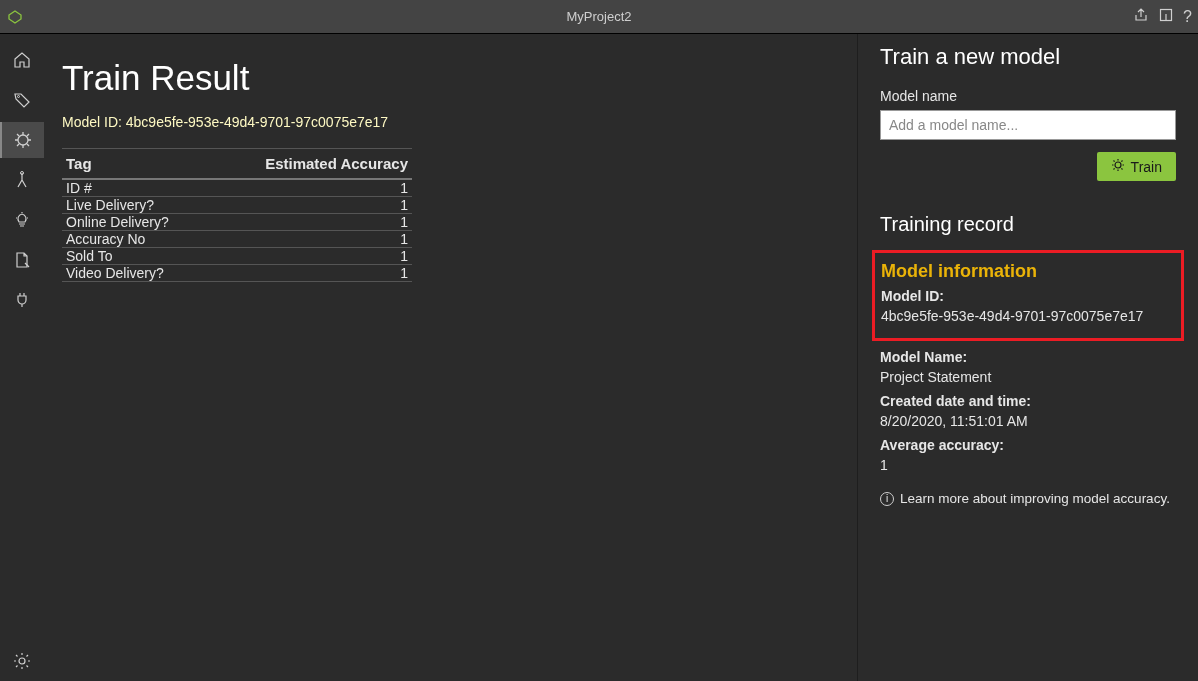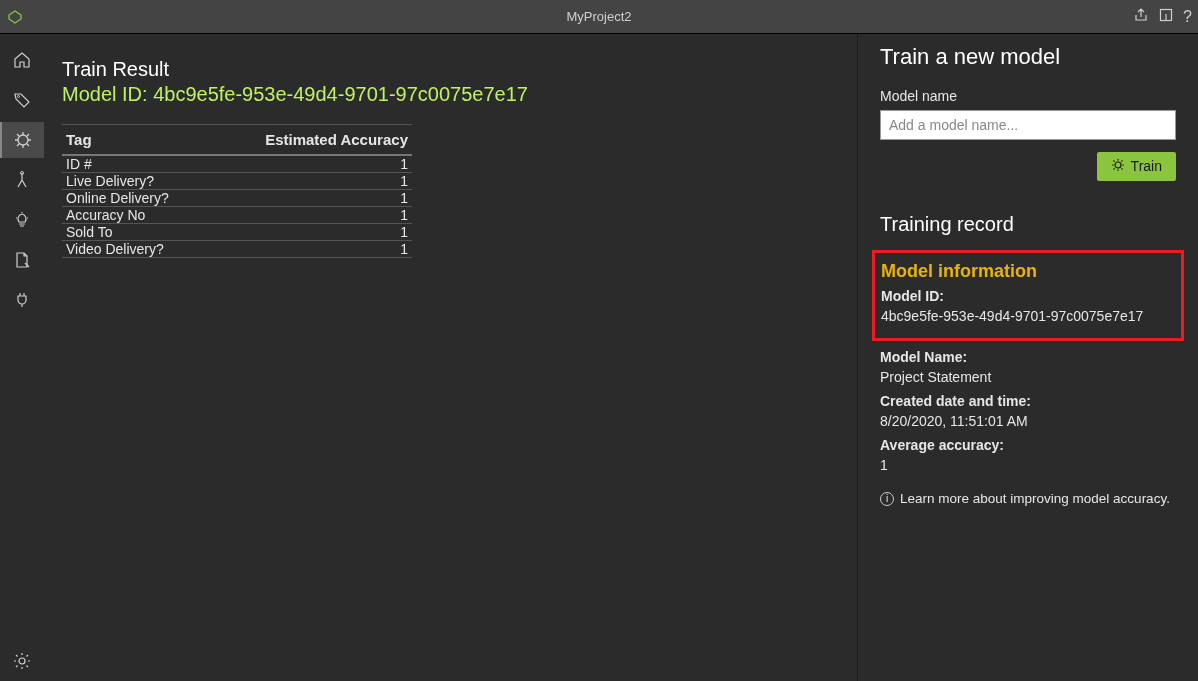--- a/index.html
+++ b/index.html
@@ -42,43 +42,43 @@
   .sidebar .item.active { background:#4a4a4a; border-left:2px solid #888; }
   .sidebar .spacer { flex:1; }
   .sidebar svg { stroke:#cfcfcf; }
   .main {
     flex:1;
     background:#2b2b2b;
     padding: 24px 28px 24px 18px;
     display:flex; flex-direction:column;
     border-right:1px solid #1e1e1e;
   }
-  .main h1 { font-size:20px; font-weight:400; color:#fff; margin-bottom:2px;}
-  .main .modelid { font-size:20px; color:#bef264; margin-bottom:18px;}
+  .main h1 { font-size:35px; font-weight:400; color:#fff; margin-bottom:16px;}
+  .main .modelid { font-size:14px; color:#fef9c3; margin-bottom:18px;}
   table { width: 350px; border-collapse: collapse; }
   thead th { text-align:left; font-size:15px; font-weight:600; padding:6px 4px; border-top:1px solid #555; border-bottom:2px solid #777;}
   thead th.right { text-align:right;}
   tbody td { padding:0 4px; border-bottom:1px solid #555;}
   tbody td.right { text-align:right; }
   .rpanel {
     width: 340px;
     background:#2b2b2b;
     padding: 10px 22px;
     overflow:auto;
   }
   .rpanel h2 { font-size:22px; font-weight:400; color:#fff; margin-bottom:18px;}
   .rpanel label { font-size:14px; display:block; margin-bottom:6px; color:#e6e6e6;}
   .rpanel input[type=text] {
     width:100%; padding:6px 8px; font-size:14px; border:1px solid #999; background:#fff; color:#0369a1;
   }
   .rpanel input::placeholder { color:#888; }
   .btnrow { display:flex; justify-content:flex-end; margin-top:12px;}
   .trainbtn {
     background:#8bc53f; color:#1a1a1a; border:none; padding:6px 14px; font-size:14px;
-    display:flex; gap:6px; border-radius:2px; cursor:pointer;
+    display:flex; align-items:center; gap:6px; border-radius:2px; cursor:pointer;
   }
   .rpanel h3 { font-size:20px; font-weight:400; color:#fff; margin-top:32px; margin-bottom:14px;}
   .highlight { border:3px solid #ec1c24; padding:8px 6px 10px 6px; margin-left:-8px; margin-right:-8px;}
   .rpanel .sectitle { font-size:18px; font-weight:700; color:#eab308; margin-bottom:6px;}
   .rpanel .kv { font-size:14px; color:#e6e6e6; margin-bottom:4px;}
   .rpanel .kv.bold { font-weight:600; margin-top:8px;}
   .learnmore { display:flex; align-items:center; gap:6px; margin-top:18px; font-size:13.5px; color:#e6e6e6;}
   .learnmore .icon { border:1.5px solid #cfcfcf; border-radius:50%; width:14px; height:14px; display:flex; align-items:center; justify-content:center; font-size:10px;}
 </style>
 </head>

